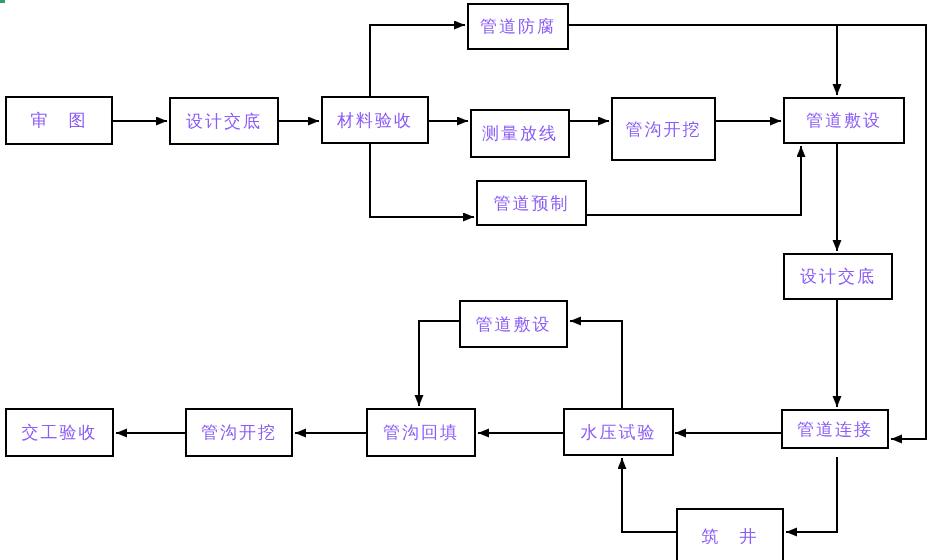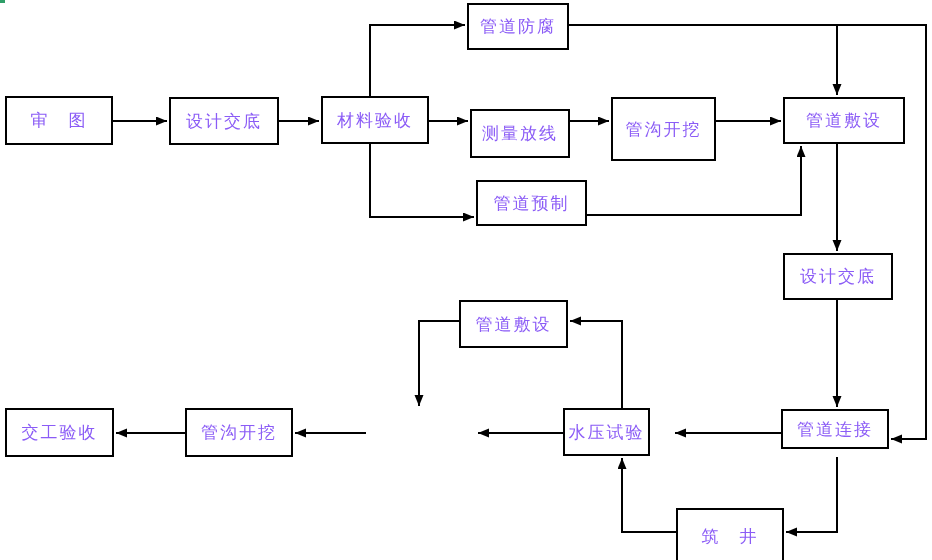--- a/index.html
+++ b/index.html
@@ -117,22 +117,25 @@
   </div>
 
   <div class="node" style="left:5px;top:408px;width:109px;height:49px">
     <span class="lbl">交工验收</span>
   </div>
 
   <div class="node" style="left:185px;top:408px;width:108px;height:49px">
     <span class="lbl">管沟开挖</span>
   </div>
 
+  <div class="node" style="left:366px;top:408px;width:110px;height:49px">
+    <span class="lbl">管沟回填</span>
+  </div>
 
-  <div class="node" style="left:563px;top:408px;width:87px;height:48px">
+  <div class="node" style="left:563px;top:408px;width:111px;height:48px">
     <span class="lbl">水压试验</span>
   </div>
 
   <div class="node" style="left:781px;top:409px;width:108px;height:40px">
     <span class="lbl">管道连接</span>
   </div>
 
   <div class="node" style="left:676px;top:508px;width:108px;height:56px">
     <span class="lbl">筑　井</span>
   </div>

